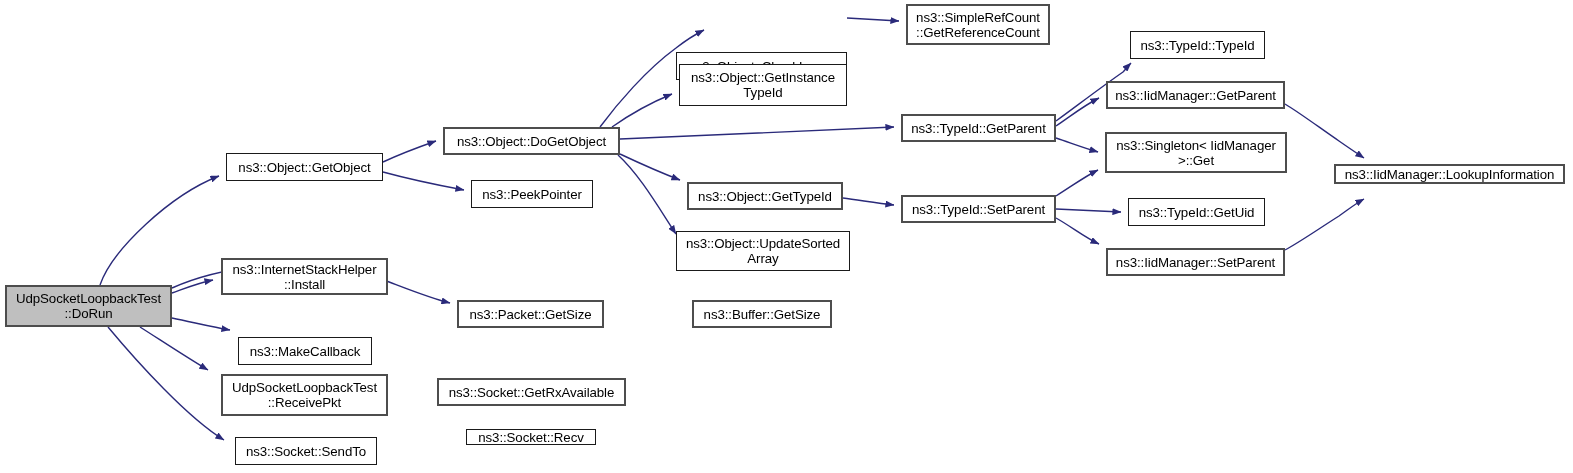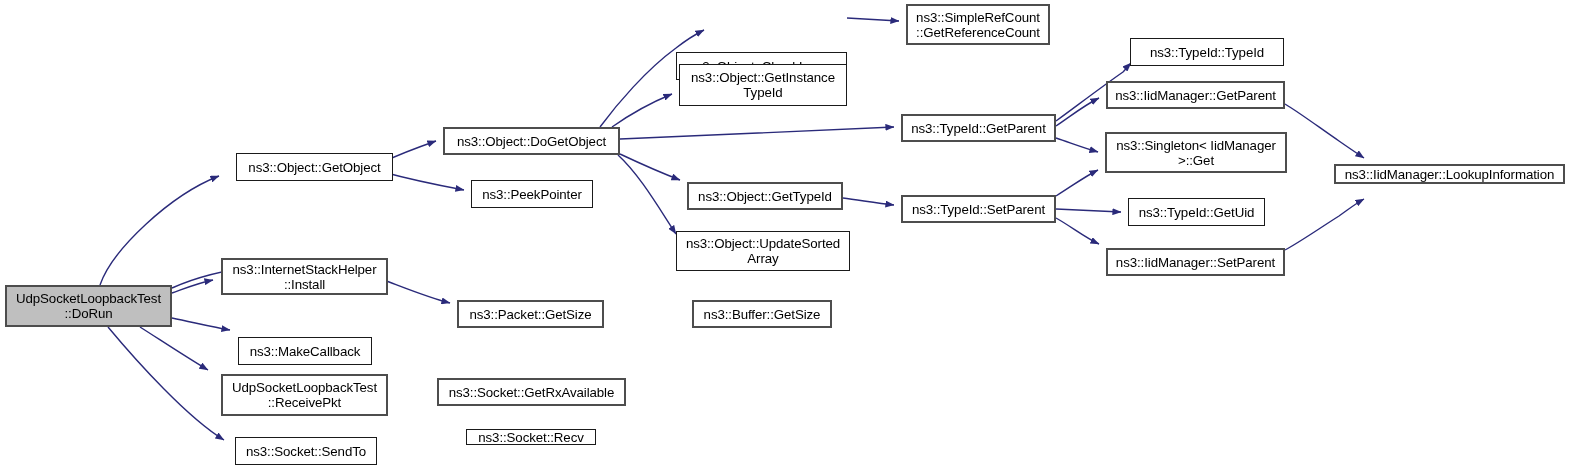--- a/index.html
+++ b/index.html
@@ -82,21 +82,21 @@
         <path d="M 1056,209 C 1081,210 1096,211 1121,212" fill="none" stroke="#2a2a7a" stroke-width="1.4" marker-end="url(#arrowhead)"></path>
         <path d="M 1056,218 C 1072,227 1084,237 1099,244" fill="none" stroke="#2a2a7a" stroke-width="1.4" marker-end="url(#arrowhead)"></path>
         <path d="M 1285,104 C 1300,113 1320,128 1339,141 C 1349,148 1355,152 1364,158" fill="none" stroke="#2a2a7a" stroke-width="1.4" marker-end="url(#arrowhead)"></path>
         <path d="M 1285,250 C 1300,242 1320,228 1339,216 C 1349,209 1355,204 1364,199" fill="none" stroke="#2a2a7a" stroke-width="1.4" marker-end="url(#arrowhead)"></path>
       </g>
   </svg>
 
   <div id="nodes-group">
       <div class="node root" style="left: 5px; top: 285px; width: 167px; height: 42px;">UdpSocketLoopbackTest
 ::DoRun</div>
-      <div class="node" style="left: 236px; top: 153px; width: 157px; height: 28px;">ns3::Object::GetObject</div>
+      <div class="node" style="left: 226px; top: 153px; width: 157px; height: 28px;">ns3::Object::GetObject</div>
       <div class="node thick" style="left: 221px; top: 258px; width: 167px; height: 37px;">ns3::InternetStackHelper
 ::Install</div>
       <div class="node" style="left: 238px; top: 321px; width: 134px; height: 28px; margin-top: 16px;">ns3::MakeCallback</div>
       <div class="node thick" style="left: 221px; top: 374px; width: 167px; height: 42px;">UdpSocketLoopbackTest
 ::ReceivePkt</div>
       <div class="node" style="left: 235px; top: 437px; width: 142px; height: 28px;">ns3::Socket::SendTo</div>
       <div class="node thick" style="left: 443px; top: 127px; width: 177px; height: 28px;">ns3::Object::DoGetObject</div>
       <div class="node" style="left: 471px; top: 180px; width: 122px; height: 28px;">ns3::PeekPointer</div>
       <div class="node thick" style="left: 457px; top: 300px; width: 147px; height: 28px;">ns3::Packet::GetSize</div>
       <div class="node thick" style="left: 437px; top: 378px; width: 189px; height: 28px;">ns3::Socket::GetRxAvailable</div>
@@ -105,21 +105,21 @@
       <div class="node" style="left: 679px; top: 64px; width: 168px; height: 42px;">ns3::Object::GetInstance
 TypeId</div>
       <div class="node thick" style="left: 687px; top: 182px; width: 156px; height: 28px;">ns3::Object::GetTypeId</div>
       <div class="node" style="left: 676px; top: 231px; width: 174px; height: 40px;">ns3::Object::UpdateSorted
 Array</div>
       <div class="node thick" style="left: 692px; top: 300px; width: 140px; height: 28px;">ns3::Buffer::GetSize</div>
       <div class="node thick" style="left: 906px; top: 4px; width: 144px; height: 41px;">ns3::SimpleRefCount
 ::GetReferenceCount</div>
       <div class="node thick" style="left: 901px; top: 114px; width: 155px; height: 28px;">ns3::TypeId::GetParent</div>
       <div class="node thick" style="left: 901px; top: 195px; width: 155px; height: 28px;">ns3::TypeId::SetParent</div>
-      <div class="node" style="left: 1130px; top: 38px; width: 154px; height: 28px;">ns3::TypeId::TypeId</div>
+      <div class="node" style="left: 1130px; top: 31px; width: 135px; height: 28px;">ns3::TypeId::TypeId</div>
       <div class="node thick" style="left: 1106px; top: 81px; width: 179px; height: 28px;">ns3::IidManager::GetParent</div>
       <div class="node thick" style="left: 1105px; top: 132px; width: 182px; height: 41px;">ns3::Singleton&lt; IidManager
 &gt;::Get</div>
       <div class="node" style="left: 1128px; top: 198px; width: 137px; height: 28px;">ns3::TypeId::GetUid</div>
       <div class="node thick" style="left: 1106px; top: 248px; width: 179px; height: 28px;">ns3::IidManager::SetParent</div>
       <div class="node thick" style="left: 1334px; top: 164px; width: 231px; height: 20px;">ns3::IidManager::LookupInformation</div>
     </div>
 
 </div>
 

